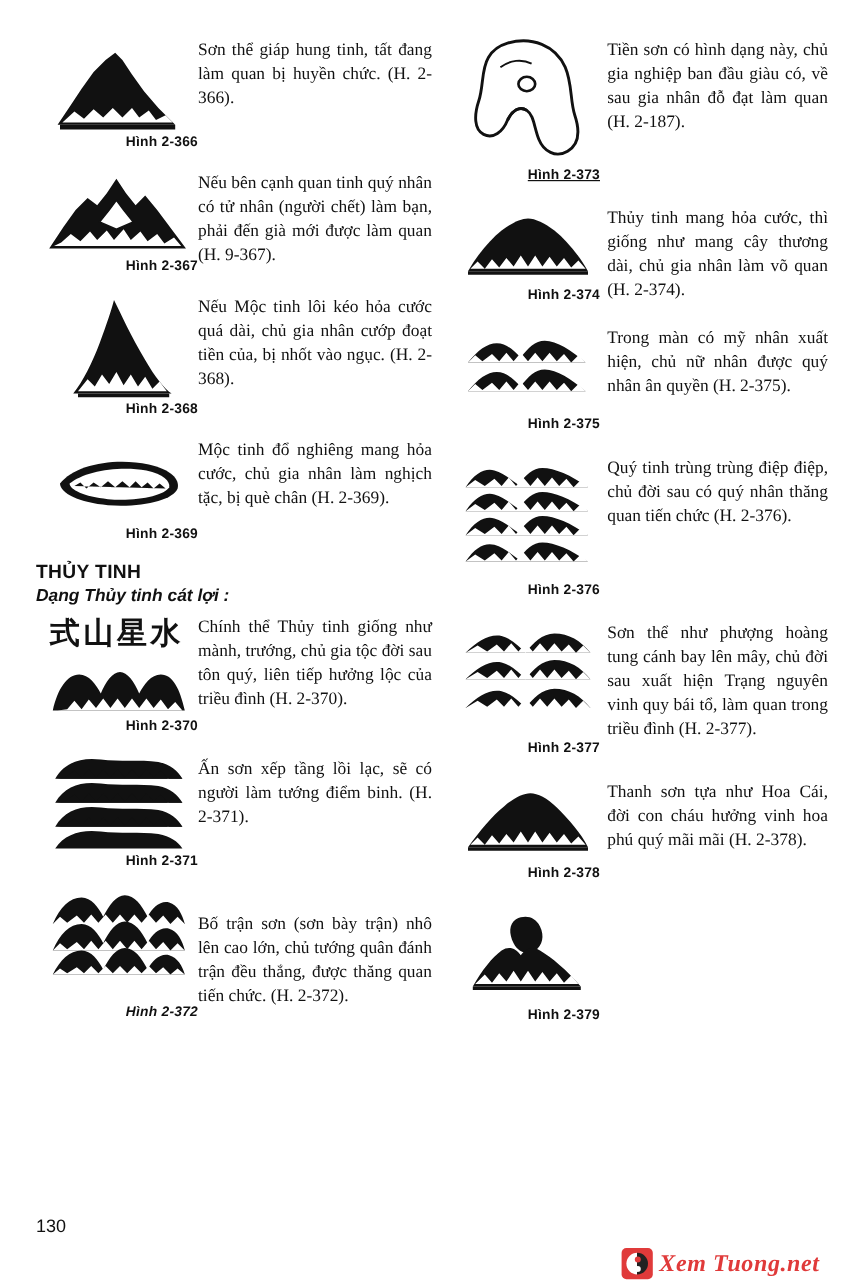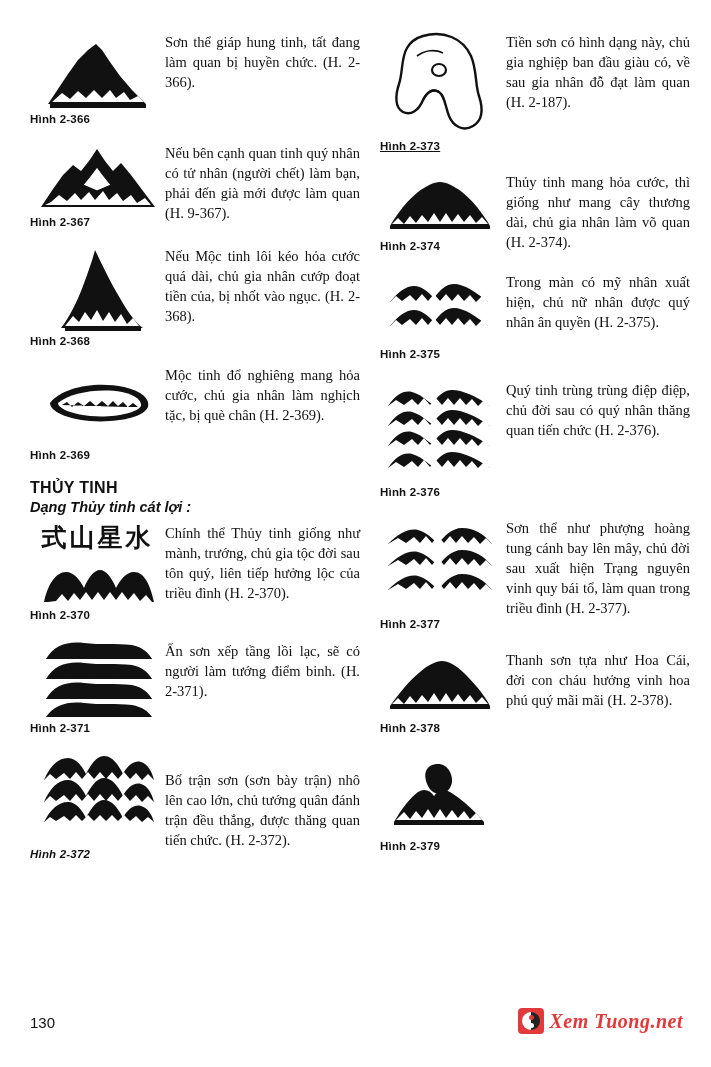--- a/index.html
+++ b/index.html
@@ -45,21 +45,21 @@
     margin: 0 auto;
   }
   .figcap {
     font-family: "Liberation Sans", sans-serif;
     font-size: 11.5px;
     font-weight: bold;
     letter-spacing: 0.2px;
     color: #111;
     margin-top: 3px;
     margin-bottom: 2px;
-    text-align: left;
+    text-align: right;
   }
   .txt {
     flex: 1 1 auto;
     font-size: 14.5px;
     line-height: 1.38;
     text-align: justify;
     padding-top: 2px;
   }
   .txt-right { padding-left: 6px; }
 
@@ -89,21 +89,21 @@
     position: absolute;
     left: 30px;
     top: 1014px;
     font-family: "Liberation Sans", sans-serif;
     font-size: 15px;
     color: #111;
   }
   .watermark {
     position: absolute;
     right: 28px;
-    top: 1008px;
+    top: 1040px;
     display: flex;
     align-items: center;
     gap: 5px;
   }
   .wm-badge {
     width: 26px; height: 26px;
     background: #e03a3a;
     border-radius: 4px;
     position: relative;
     flex: 0 0 26px;
@@ -179,21 +179,21 @@
       <div class="txt">Nếu Mộc tinh lôi kéo hỏa cước quá dài, chủ gia nhân cướp đoạt tiền của, bị nhốt vào ngục. (H. 2-368).</div>
     </div>
 
     <div class="entry" style="margin-bottom:16px;">
       <div class="figbox">
         <svg class="fig" width="120" height="52" viewBox="0 0 120 52" style="margin-top:14px;">
           <path d="M12 26 C24 10 58 4 86 10 C104 14 112 22 110 30 C106 40 80 46 52 44 C28 42 12 34 12 26 Z" fill="#111"></path>
           <path d="M20 26 C32 16 60 11 84 15 C98 18 104 24 103 29 C99 36 76 41 52 39 C32 37 20 31 20 26 Z" fill="#fff"></path>
           <path d="M24 28 L100 30 L95 26 L90 30 L85 25 L80 29 L75 24 L70 29 L64 24 L58 29 L52 24 L46 29 L40 25 L34 30 L29 25 Z" fill="#111"></path>
         </svg>
-        <div class="figcap" style="margin-top:20px;">Hình 2-369</div>
+        <div class="figcap" style="margin-top:10px;">Hình 2-369</div>
       </div>
       <div class="txt">Mộc tinh đổ nghiêng mang hỏa cước, chủ gia nhân làm nghịch tặc, bị què chân (H. 2-369).</div>
     </div>
 
     <div style="margin-top:6px;">
       <div class="section-title">THỦY TINH</div>
       <div class="section-sub">Dạng Thủy tinh cát lợi :</div>
     </div>
 
     <div class="entry" style="margin-bottom:16px;">

